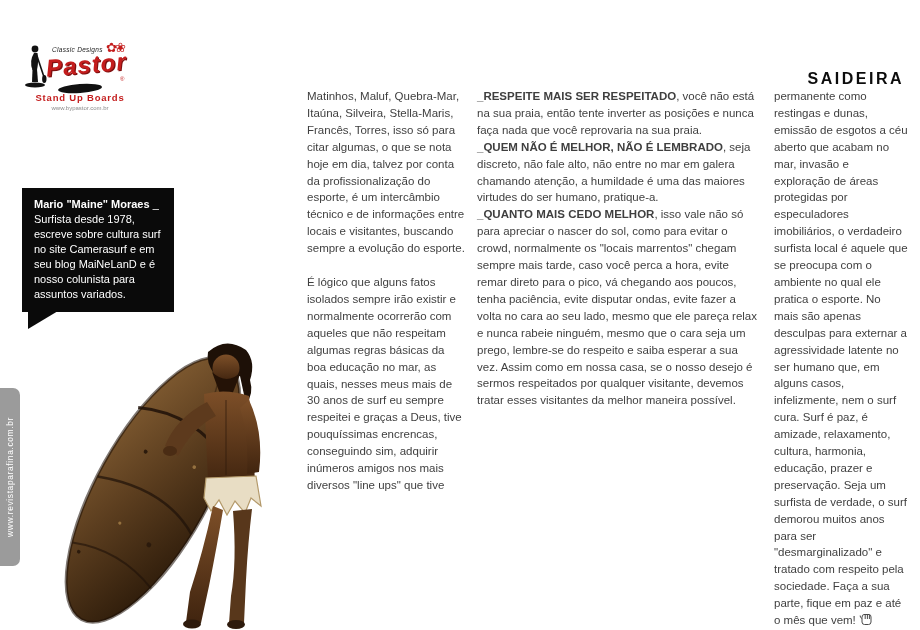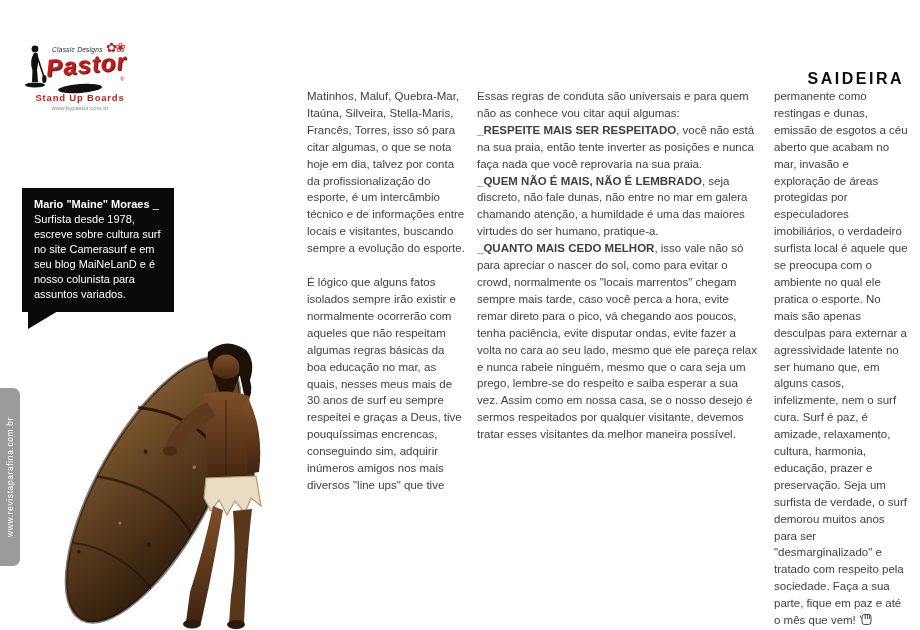--- a/index.html
+++ b/index.html
@@ -165,23 +165,22 @@
       <ellipse cx="174" cy="294" rx="9" ry="4.5" fill="#2d1a0c"></ellipse>
       <ellipse cx="218" cy="294.5" rx="9" ry="4.5" fill="#2d1a0c"></ellipse>
     </g>
   </svg>
 
   <div class="col col-1">
       <p class="gap"><span>Matinhos, Maluf, Quebra-Mar, Itaúna, Silveira, Stella-Maris, Francês, Torres, isso só para citar algumas, o que se nota hoje em dia, talvez por conta da profissionalização do esporte, é um intercâmbio técnico e de informações entre locais e visitantes, buscando sempre a evolução do esporte.</span></p>
       <p><span>É lógico que alguns fatos isolados sempre irão existir e normalmente ocorrerão com aqueles que não respeitam algumas regras básicas da boa educação no mar, as quais, nesses meus mais de 30 anos de surf eu sempre respeitei e graças a Deus, tive pouquíssimas encrencas, conseguindo sim, adquirir inúmeros amigos nos mais diversos "line ups" que tive</span></p>
     </div>
   <div class="col col-2">
-      <p><span>Essas regras de conduta são universais e para quem não as conhece vou citar aqui algumas:</span></p>
       <p><span class="b">_RESPEITE MAIS SER RESPEITADO</span><span>, você não está na sua praia, então tente inverter as posições e nunca faça nada que você reprovaria na sua praia.</span></p>
-      <p><span class="b">_QUEM NÃO É MAIS, NÃO É LEMBRADO</span><span>, seja discreto, não fale dunas, não entre no mar em galera chamando atenção, a humildade é uma das maiores virtudes do ser humano, pratique-a.</span></p>
+      <p><span class="b">_QUEM NÃO É MELHOR, NÃO É LEMBRADO</span><span>, seja discreto, não fale alto, não entre no mar em galera chamando atenção, a humildade é uma das maiores virtudes do ser humano, pratique-a.</span></p>
       <p class="gap"><span class="b">_QUANTO MAIS CEDO MELHOR</span><span>, isso vale não só para apreciar o nascer do sol, como para evitar o crowd, normalmente os "locais marrentos" chegam sempre mais tarde, caso você perca a hora, evite remar direto para o pico, vá chegando aos poucos, tenha paciência, evite disputar ondas, evite fazer a volta no cara ao seu lado, mesmo que ele pareça relax e nunca rabeie ninguém, mesmo que o cara seja um prego, lembre-se do respeito e saiba esperar a sua vez. Assim como em nossa casa, se o nosso desejo é sermos respeitados por qualquer visitante, devemos tratar esses visitantes da melhor maneira possível.</span></p>
     </div>
   <div class="col col-3">
       <p><span>permanente como restingas e dunas, emissão de esgotos a céu aberto que acabam no mar, invasão e exploração de áreas protegidas por especuladores imobiliários, o verdadeiro surfista local é aquele que se preocupa com o ambiente no qual ele pratica o esporte. No mais são apenas desculpas para externar a agressividade latente no ser humano que, em alguns casos, infelizmente, nem o surf cura. Surf é paz, é amizade, relaxamento, cultura, harmonia, educação, prazer e preservação. Seja um surfista de verdade, o surf demorou muitos anos para ser "desmarginalizado" e tratado com respeito pela sociedade. Faça a sua parte, fique em paz e até o mês que vem!</span><svg class="shaka" width="13" height="14" viewBox="0 0 13 14">
           <g fill="none" stroke="#4a4a4a" stroke-width="1">
             <path d="M3 5.5 Q3 2.5 5 2.5 L10 2.5 Q12 2.5 12 5 L12 10 Q12 12.5 9.5 12.5 L5.5 12.5 Q3 12.5 3 10 Z"></path>
             <path d="M3 6.5 Q0.8 5.5 1.2 3.5"></path>
             <line x1="6.2" y1="3" x2="6.2" y2="7"></line>
             <line x1="8.4" y1="3" x2="8.4" y2="7"></line>
             <line x1="10.4" y1="3" x2="10.4" y2="7"></line>

